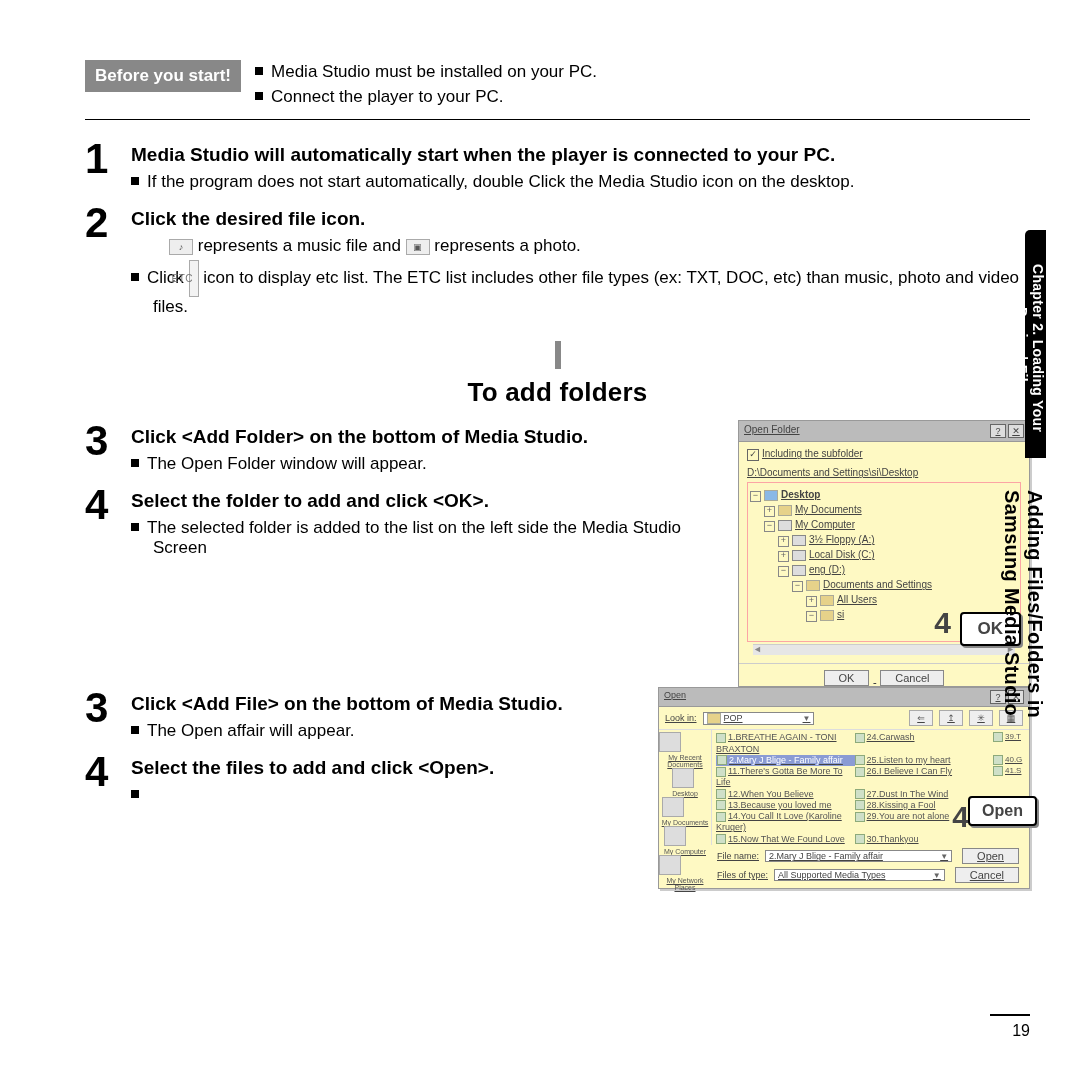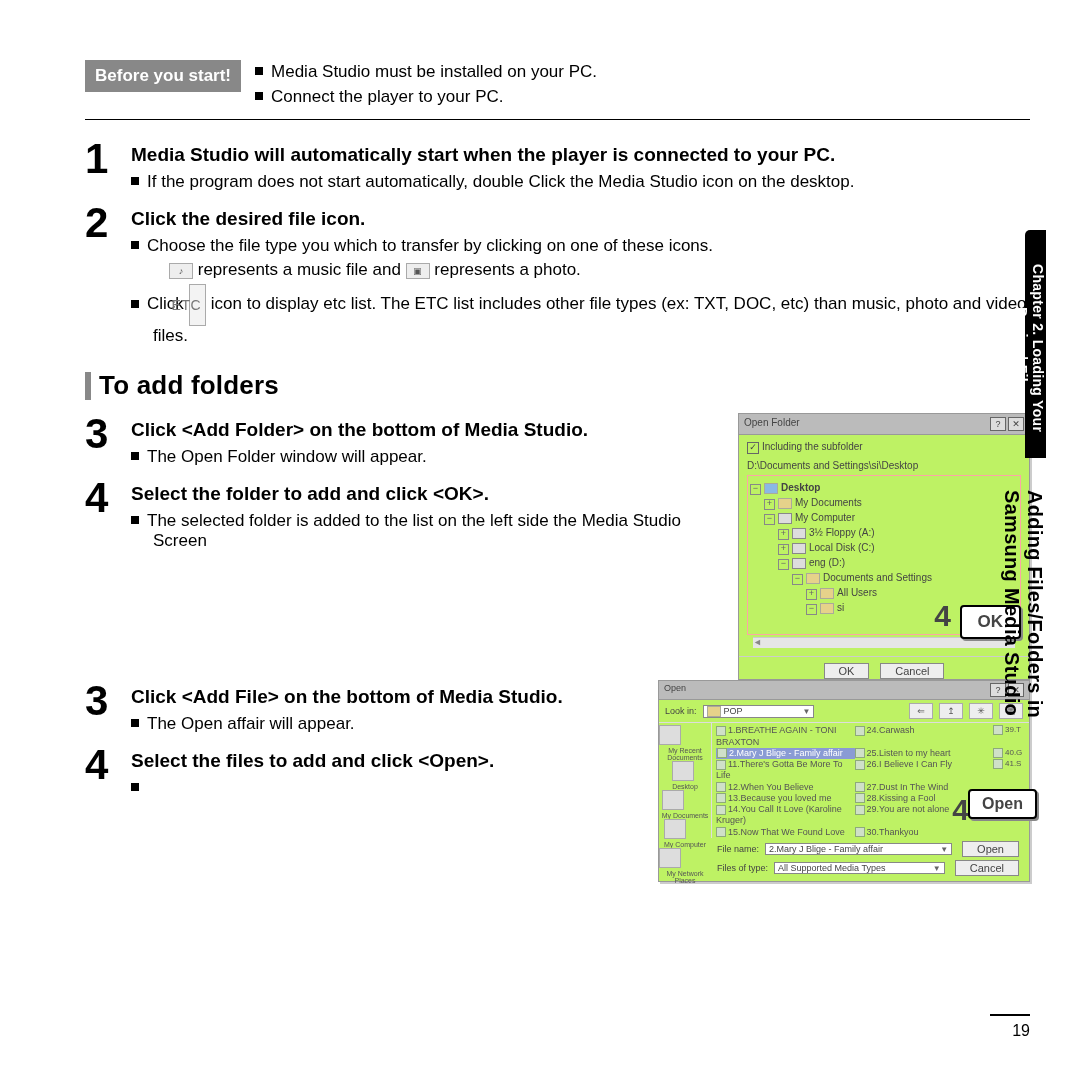--- a/index.html
+++ b/index.html
@@ -7,31 +7,31 @@
 .before-row { display:flex; align-items:flex-start; gap:14px; margin-bottom:8px; }
 .before-badge { background:#888; color:#fff; font-weight:bold; padding:6px 10px; font-size:17px; white-space:nowrap; }
 .bullets { font-size:17px; line-height:1.45; }
 .sq { display:inline-block; width:8px; height:8px; background:#000; margin-right:8px; vertical-align:2px; }
 hr.hline { border:0; border-top:1px solid #000; margin:10px 0 18px 0; }
 .step { display:flex; gap:14px; margin-bottom:6px; }
 .big-num { font-size:42px; font-weight:900; line-height:1; font-family: Arial, sans-serif; min-width:32px; }
 .step-body { flex:1; padding-top:6px; }
 .step-title { font-weight:bold; font-size:19px; margin-bottom:6px; }
 .step-detail { font-size:17px; margin-left:22px; text-indent:-22px; margin-bottom:4px; }
-.section-head { display:flex; align-items:center; gap:8px; margin:20px 0 12px 0; }
+.section-head { display:flex; align-items:center; gap:8px; margin:20px 0 12px 0;flex-direction:column; }
 .bar { width:6px; height:28px; background:#888; }
 .section-title { font-size:26px; font-weight:900; letter-spacing:0.2px; }
 .inline-icon { display:inline-block; border:1px solid #aaa; background:#eee; width:22px; height:14px; vertical-align:middle; font-size:9px; text-align:center; line-height:14px; color:#555; }
-.etc-icon { display:inline-block; border:1px solid #aaa; background:#f3f3f3; font-size:14px; padding:12px 4px; color:#777; vertical-align:middle; letter-spacing:0.5px; }
+.etc-icon { display:inline-block; border:1px solid #aaa; background:#f3f3f3; font-size:10px; padding:12px 4px; color:#777; vertical-align:middle; letter-spacing:0.5px; }
 .sidebar-tab { position:absolute; right:34px; top:230px; width:34px; height:520px; }
 .tab-black { position:absolute; top:0; right:0; width:21px; height:228px; background:#000; border-top-left-radius:5px; color:#fff; writing-mode:vertical-rl; text-align:center; font-size:14px; font-weight:bold; padding-top:8px; box-sizing:border-box; letter-spacing:0.3px; }
 .tab-white { position:absolute; top:260px; right:0; writing-mode:vertical-rl; font-size:20px; font-weight:900; letter-spacing:0.3px; }
 .right-area { display:flex; gap:18px; }
 .left-col { flex:1; }
-.figure { border:1px solid #999; background:#bef264; box-shadow:2px 2px 0 #ccc; font-size:10px; color:#444; position:relative; }
+.figure { border:1px solid #999; background:#fef9c3; box-shadow:2px 2px 0 #ccc; font-size:10px; color:#444; position:relative;text-decoration:underline; }
 .fig1 { width:290px; height:265px; }
 .fig1 .titlebar { background:#bbb; padding:3px 5px; display:flex; justify-content:space-between; border-bottom:1px solid #999; }
 .win-ctrl { display:flex; gap:2px; }
 .win-ctrl span { display:inline-block; width:14px; height:12px; border:1px solid #666; background:#ddd; font-size:9px; text-align:center; line-height:12px; }
 .fig1 .body { padding:6px 8px; }
 .tree { margin-top:4px; line-height:1.5; }
 .tree .indent1 { padding-left:14px; }
 .tree .indent2 { padding-left:28px; }
 .tree .indent3 { padding-left:42px; }
 .tree .indent4 { padding-left:56px; }
@@ -82,21 +82,20 @@
     <div class="step-body">
       <div class="step-title">Media Studio will automatically start when the player is connected to your PC.</div>
       <div class="step-detail"><span class="sq"></span><span>If the program does not start automatically, double Click the Media Studio icon on the desktop.</span></div>
     </div>
   </div>
 
   <div class="step">
     <div class="big-num">2</div>
     <div class="step-body">
       <div class="step-title">Click the desired file icon.</div>
-      <div class="step-detail"><span class="sq"></span><span>Choose the file type you which to transfer by clicking on one of these icons.</span></div>
       <div style="margin-left:38px;font-size:17px;margin-bottom:4px;">
         <span class="inline-icon">♪</span>
         <span>represents a music file and</span>
         <span class="inline-icon">▣</span>
         <span>represents a photo.</span>
       </div>
       <div class="step-detail"><span class="sq"></span><span>Click</span>
         <span class="etc-icon">ETC</span>
         <span>icon to display etc list. The ETC list includes other file types (ex: TXT, DOC, etc) than music, photo and video files.</span></div>
     </div>

